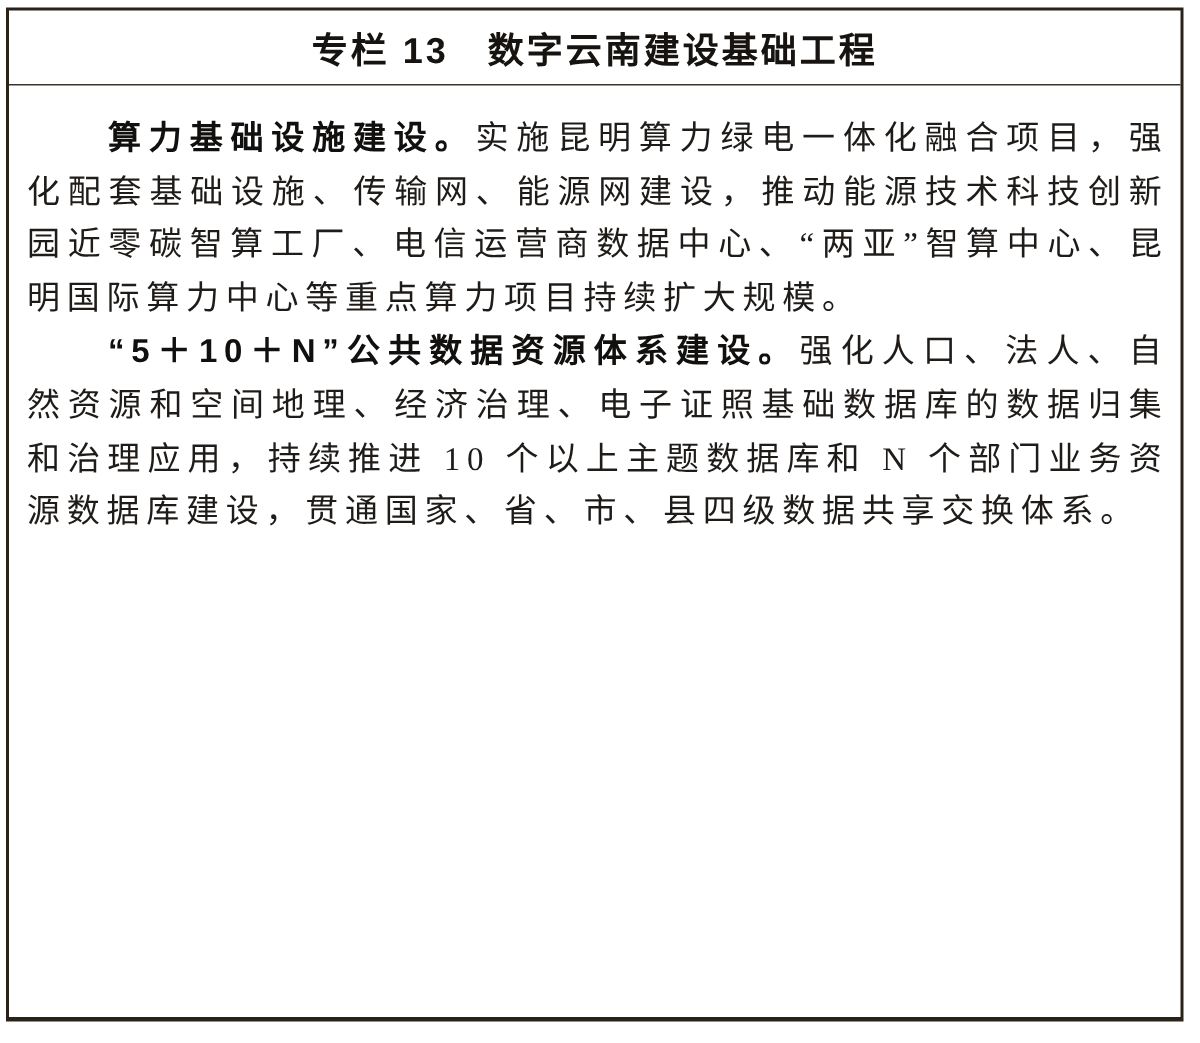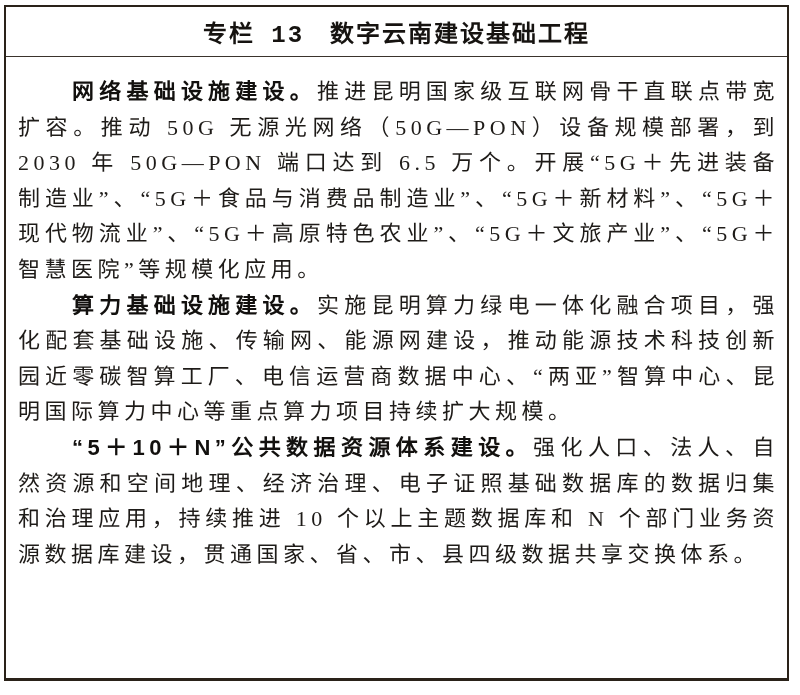--- a/index.html
+++ b/index.html
@@ -31,21 +31,21 @@
   .panel-title {
     box-sizing: border-box;
     height: 50px;
     border-bottom: 1px solid #3a332c;
     display: flex;
     align-items: center;
     justify-content: center;
   }
   .panel-title h1 {
     margin: 0;
-    font-family: Liberation Mono, monospace;
+    font-family: Liberation Sans, sans-serif;
     font-weight: bold;
     font-size: 24px;
     letter-spacing: 2px;
     color: #161310;
     white-space: pre;
   }
   .panel-body {
     box-sizing: border-box;
     padding: 17px 8px 0 12px;
   }
@@ -70,21 +70,20 @@
 
 <div class="page">
   <section class="panel">
 
     <header class="panel-title">
       <h1>专栏 13　数字云南建设基础工程</h1>
     </header>
 
     <div class="panel-body">
 
-      <p class="para"><b class="lead">网络基础设施建设。</b><span>推进昆明国家级互联网骨干直联点带宽扩容。推动 50G 无源光网络（50G—PON）设备规模部署，到 2030 年 50G—PON 端口达到 6.5 万个。开展“5G＋先进装备制造业”、“5G＋食品与消费品制造业”、“5G＋新材料”、“5G＋现代物流业”、“5G＋高原特色农业”、“5G＋文旅产业”、“5G＋智慧医院”等规模化应用。</span></p>
 
       <p class="para"><b class="lead">算力基础设施建设。</b><span>实施昆明算力绿电一体化融合项目，强化配套基础设施、传输网、能源网建设，推动能源技术科技创新园近零碳智算工厂、电信运营商数据中心、“两亚”智算中心、昆明国际算力中心等重点算力项目持续扩大规模。</span></p>
 
 
       <p class="para"><b class="lead">“5＋10＋N”公共数据资源体系建设。</b><span>强化人口、法人、自然资源和空间地理、经济治理、电子证照基础数据库的数据归集和治理应用，持续推进 10 个以上主题数据库和 N 个部门业务资源数据库建设，贯通国家、省、市、县四级数据共享交换体系。</span></p>
 
     </div>
   </section>
 </div>
 

